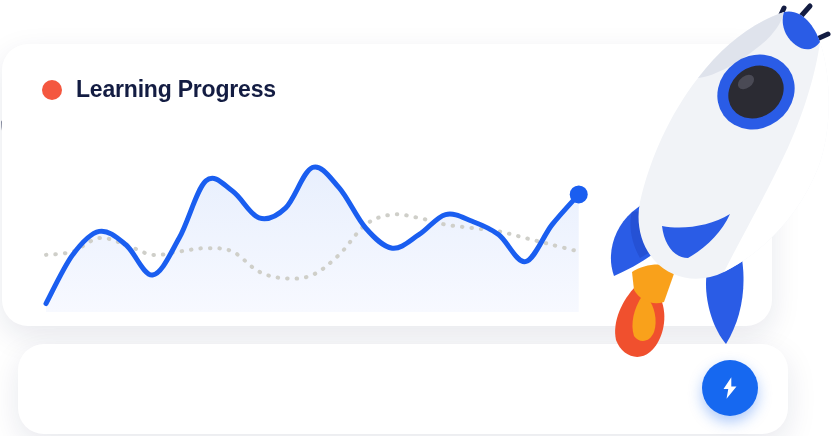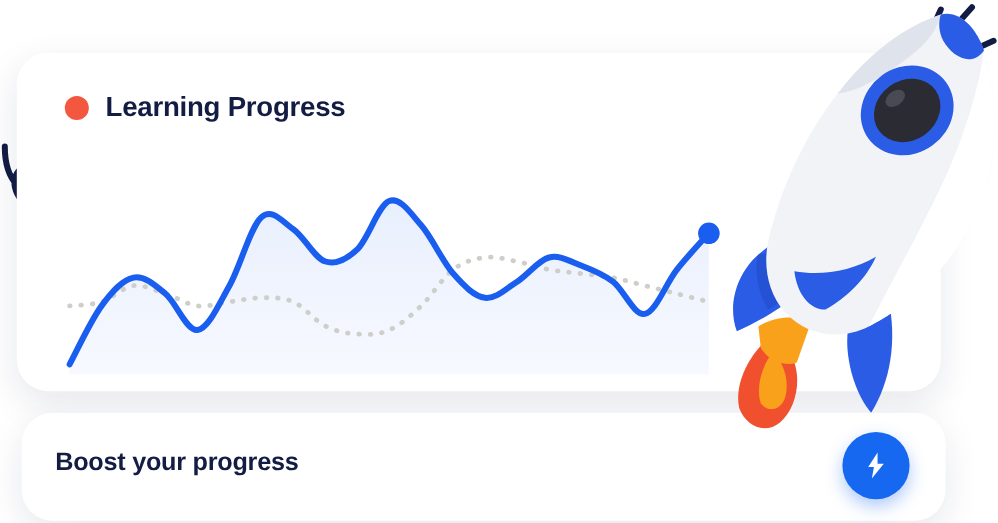--- a/index.html
+++ b/index.html
@@ -22,21 +22,21 @@
   }
 
   
   .card {
     position: absolute;
     background: #ffffff;
     border-radius: 26px;
     box-shadow: 0 10px 30px rgba(20, 30, 80, 0.10);
   }
   #chart-card {
-    left: 14px;
+    left: 2px;
     top: 44px;
     width: 770px;
     height: 282px;
     overflow: hidden;
   }
   #boost-card {
     left: 18px;
     top: 344px;
     width: 770px;
     height: 90px;
@@ -157,21 +157,20 @@
         <path id="dotted-path" fill="none" stroke="#cfcfc9" stroke-width="4" stroke-linecap="round" stroke-dasharray="0.5 9" d="M 44.00 120.88 C 48.53 120.31, 61.58 120.38, 70.64 117.52 C 79.69 114.66, 88.22 105.22, 97.27 104.08 C 106.33 102.94, 114.85 107.94, 123.91 110.80 C 132.97 113.66, 141.49 119.74, 150.55 120.88 C 159.60 122.02, 168.13 118.66, 177.18 117.52 C 186.24 116.38, 194.76 114.16, 203.82 114.16 C 212.87 114.16, 221.40 113.52, 230.45 117.52 C 239.51 121.52, 248.03 133.11, 257.09 137.68 C 266.15 142.25, 274.67 143.83, 283.73 144.40 C 292.78 144.97, 301.31 145.04, 310.36 141.04 C 319.42 137.04, 327.94 129.45, 337.00 120.88 C 346.06 112.31, 354.58 97.49, 363.64 90.64 C 372.69 83.79, 381.22 81.70, 390.27 80.56 C 399.33 79.42, 407.85 82.21, 416.91 83.92 C 425.97 85.63, 434.49 88.93, 443.55 90.64 C 452.60 92.35, 461.13 92.86, 470.18 94.00 C 479.24 95.14, 487.76 95.65, 496.82 97.36 C 505.87 99.07, 514.40 101.80, 523.45 104.08 C 532.51 106.36, 541.03 108.52, 550.09 110.80 C 559.15 113.08, 572.20 116.38, 576.73 117.52"></path>
 
         <path id="solid-path" fill="none" stroke="#1a5ef0" stroke-width="5" stroke-linecap="round" stroke-linejoin="round" d="M 44.00 169.60 C 48.53 161.32, 61.58 133.16, 70.64 120.88 C 79.69 108.60, 88.22 99.07, 97.27 97.36 C 106.33 95.65, 114.85 103.37, 123.91 110.80 C 132.97 118.23, 141.49 142.18, 150.55 141.04 C 159.60 139.90, 168.13 120.07, 177.18 104.08 C 186.24 88.09, 194.76 54.96, 203.82 46.96 C 212.87 38.96, 221.40 50.76, 230.45 57.04 C 239.51 63.32, 248.03 81.06, 257.09 83.92 C 266.15 86.78, 274.67 82.41, 283.73 73.84 C 292.78 65.27, 301.31 36.95, 310.36 33.52 C 319.42 30.09, 327.94 43.40, 337.00 53.68 C 346.06 63.96, 354.58 83.72, 363.64 94.00 C 372.69 104.28, 381.22 113.02, 390.27 114.16 C 399.33 115.30, 407.85 106.43, 416.91 100.72 C 425.97 95.01, 434.49 82.84, 443.55 80.56 C 452.60 78.28, 461.13 83.85, 470.18 87.28 C 479.24 90.71, 487.76 93.87, 496.82 100.72 C 505.87 107.57, 514.40 129.31, 523.45 127.60 C 532.51 125.89, 541.03 102.06, 550.09 90.64 C 559.15 79.22, 572.20 65.54, 576.73 60.40"></path>
 
         <circle id="end-marker" r="9" fill="#1a5ef0" cx="576.73" cy="60.40"></circle>
       </svg>
     </div>
   </div>
 
   <div class="card" id="boost-card">
-    <span id="boost-label">Boost your progress</span>
     <button id="boost-button">
       <svg width="26" height="26" viewBox="0 0 24 24">
         <path d="M13.2 2 L6 13 h4.4 l-1.6 9 L18 10.6 h-4.8 z" fill="#ffffff"></path>
       </svg>
     </button>
   </div>
 
   <svg id="rocket" viewBox="0 0 244 368" fill="none">
 
     <g stroke="#131c42" stroke-width="5" stroke-linecap="round">

